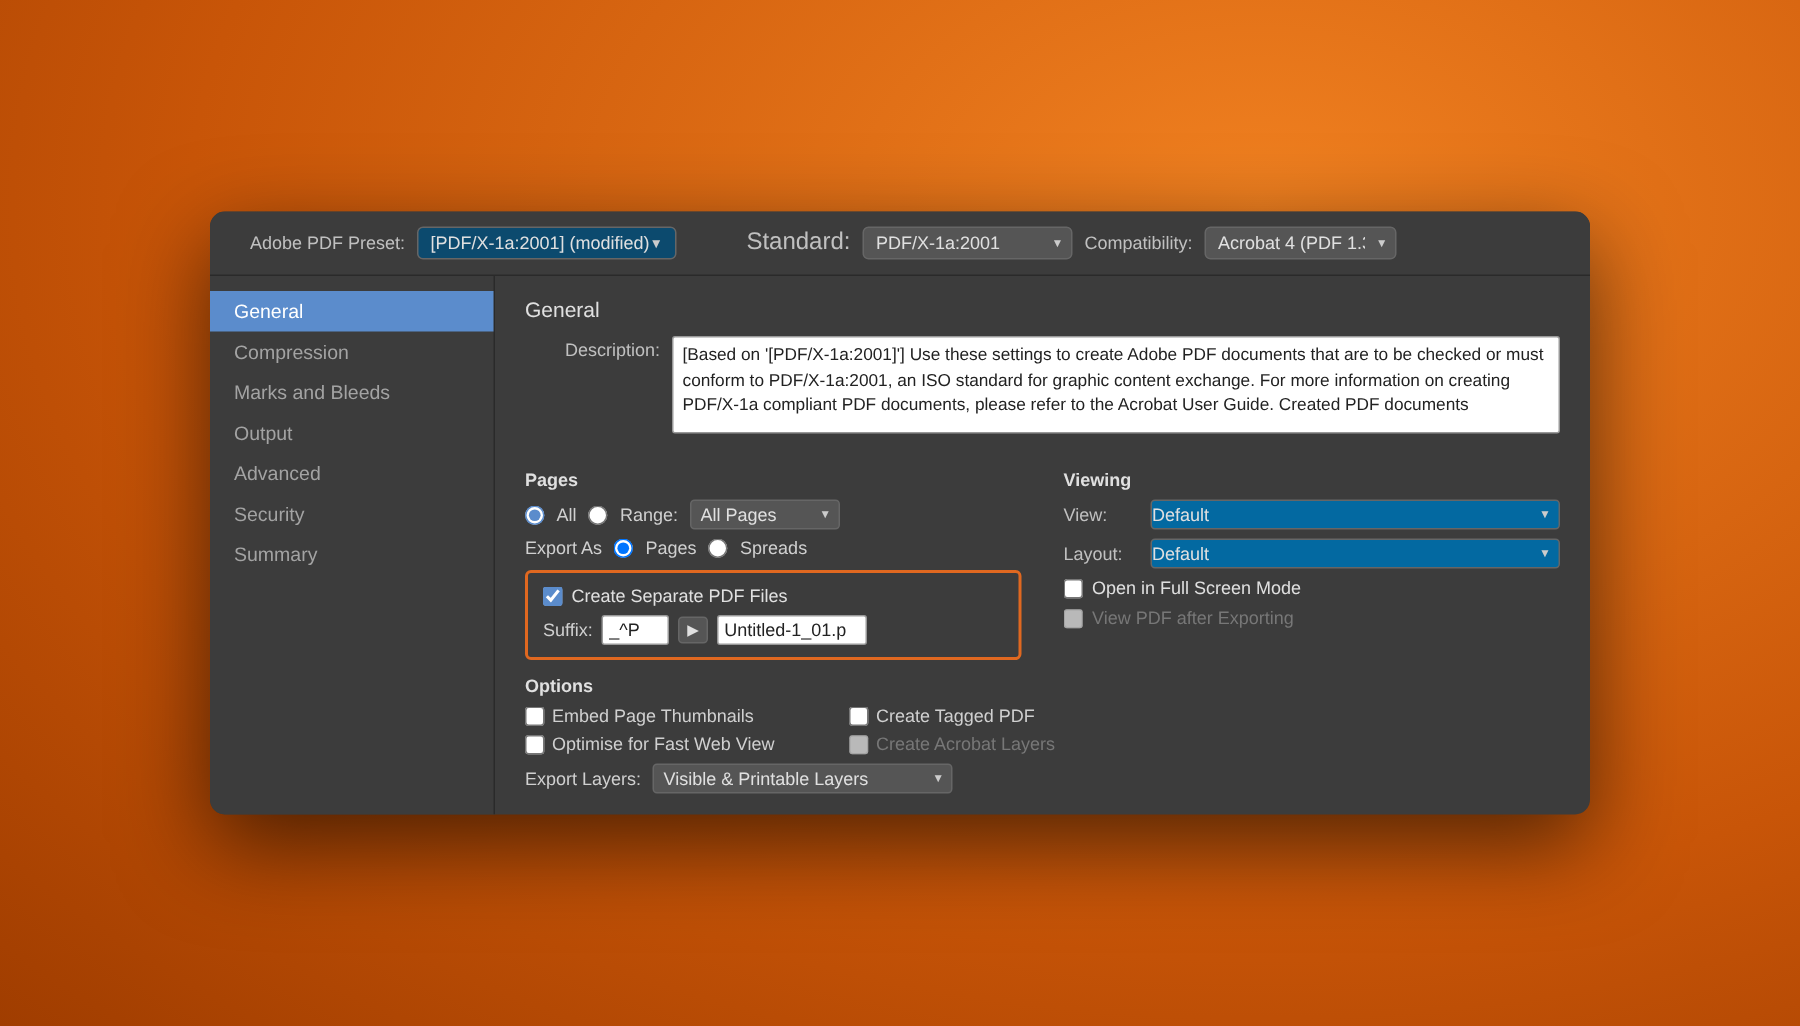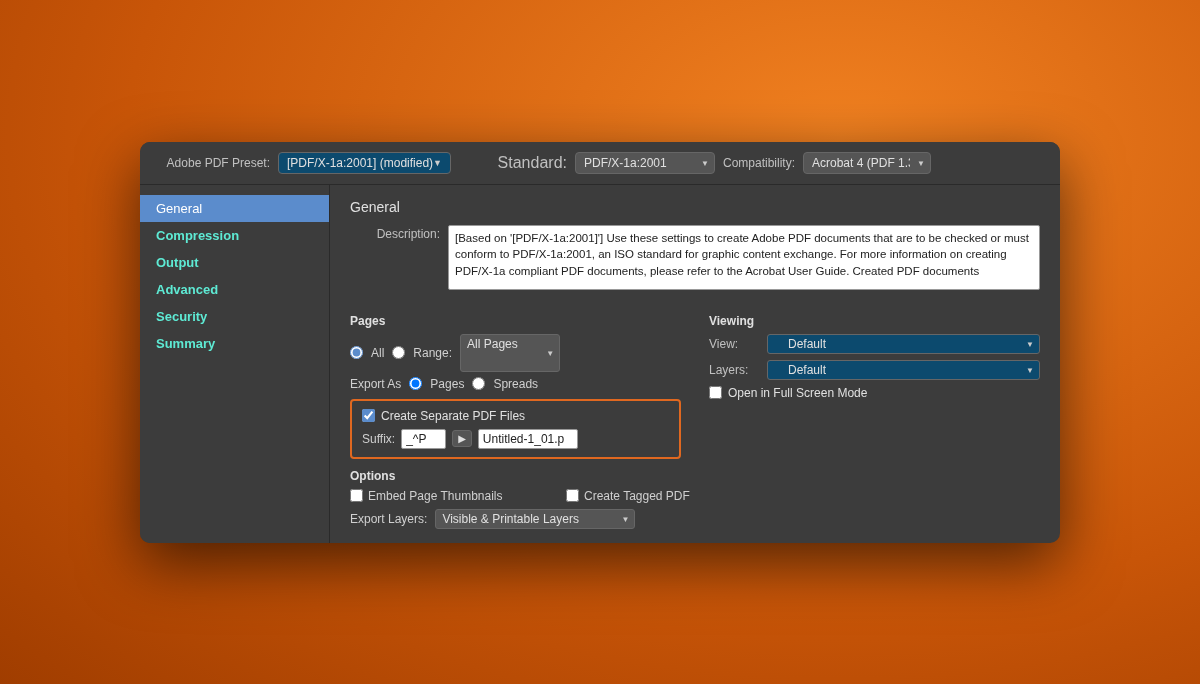--- a/index.html
+++ b/index.html
@@ -107,24 +107,23 @@
       display: flex;
     }
     .sidebar {
       width: 190px;
       background: #3c3c3c;
       padding: 10px 0;
       border-right: 1px solid #2a2a2a;
     }
     .sidebar-item {
       padding: 6px 16px;
-      color: #5eead4;
+      color: #a3a3a3;
       font-size: 13px;
       cursor: pointer;
-      font-weight: bold;
     }
     .sidebar-item.active {
       background: #5b8ccc;
       color: #fff;
       font-weight: 500;
     }
     .content {
       flex: 1;
       padding: 14px 20px;
       color: #d0d0d0;
@@ -187,21 +186,21 @@
     .radio-row input[type="radio"] {
       accent-color: #5b8ccc;
       cursor: pointer;
     }
     .range-dropdown {
       background: #555;
       border: 1px solid #666;
       border-radius: 3px;
       color: #e0e0e0;
       font-size: 12px;
-      padding: 2px 20px 20px 6px;
+      padding: 2px 20px 2px 6px;
       cursor: pointer;
       appearance: none;
       width: 100px;
     }
     .export-as-row {
       display: flex;
       align-items: center;
       gap: 8px;
       margin-bottom: 8px;
       font-size: 12px;
@@ -267,26 +266,26 @@
       margin-bottom: 6px;
       font-size: 12px;
       color: #d0d0d0;
     }
     .viewing-label {
       min-width: 50px;
       color: #c0c0c0;
     }
     .view-dropdown {
       flex: 1;
-      background: #0c4a6e;
+      background: #0369a1;
       border: 1px solid #666;
       border-radius: 3px;
       color: #e0e0e0;
       font-size: 12px;
-      padding: 2px 20px 2px 20px;
+      padding: 2px 20px 2px 0;
       cursor: pointer;
       appearance: none;
     }
     .disabled-check {
       color: #777;
     }
     .options-section {
       margin-top: 10px;
     }
     .opt-row {
@@ -387,20 +386,23 @@
   </div>
 
   <div class="main-body">
 
     <div class="sidebar">
       <div class="sidebar-item active">
         <span>General</span>
       </div>
       <div class="sidebar-item">
         <span>Compression</span>
+      </div>
+      <div class="sidebar-item">
+        <span>Marks and Bleeds</span>
       </div>
       <div class="sidebar-item">
         <span>Output</span>
       </div>
       <div class="sidebar-item">
         <span>Advanced</span>
       </div>
       <div class="sidebar-item">
         <span>Security</span>
       </div>
@@ -464,45 +466,59 @@
           <div class="viewing-row">
             <span class="viewing-label">View:</span>
             <div class="sel-wrap" style="flex:1">
               <select class="view-dropdown" style="width:100%">
                 <option>Default</option>
               </select>
             </div>
           </div>
 
           <div class="viewing-row">
-            <span class="viewing-label">Layers:</span>
+            <span class="viewing-label">Layout:</span>
             <div class="sel-wrap" style="flex:1">
               <select class="view-dropdown" style="width:100%">
                 <option>Default</option>
               </select>
             </div>
           </div>
 
           <div class="check-row" style="margin-top:6px;">
             <input type="checkbox" id="full-screen" style="">
             <label for="full-screen">Open in Full Screen Mode</label>
+          </div>
+          <div class="check-row disabled-check">
+            <input type="checkbox" id="view-after" disabled="" style="">
+            <label for="view-after" style="color:#777;">View PDF after Exporting</label>
           </div>
         </div>
       </div>
 
       <div class="options-section">
         <div class="group-title">Options</div>
         <div class="opt-row">
           <div class="opt-check">
             <input type="checkbox" id="embed-thumb" style="">
             <label for="embed-thumb">Embed Page Thumbnails</label>
           </div>
           <div class="opt-check">
             <input type="checkbox" id="create-tagged" style="">
             <label for="create-tagged">Create Tagged PDF</label>
+          </div>
+        </div>
+        <div class="opt-row">
+          <div class="opt-check">
+            <input type="checkbox" id="optimise" style="">
+            <label for="optimise">Optimise for Fast Web View</label>
+          </div>
+          <div class="opt-check disabled">
+            <input type="checkbox" id="create-acrobat" disabled="" style="">
+            <label for="create-acrobat" style="color:#777;">Create Acrobat Layers</label>
           </div>
         </div>
         <div class="export-layers-row">
           <span>Export Layers:</span>
           <div class="sel-wrap">
             <select class="layers-dropdown">
               <option>Visible &amp; Printable Layers</option>
               <option>Visible Layers</option>
               <option>All Layers</option>
             </select>

